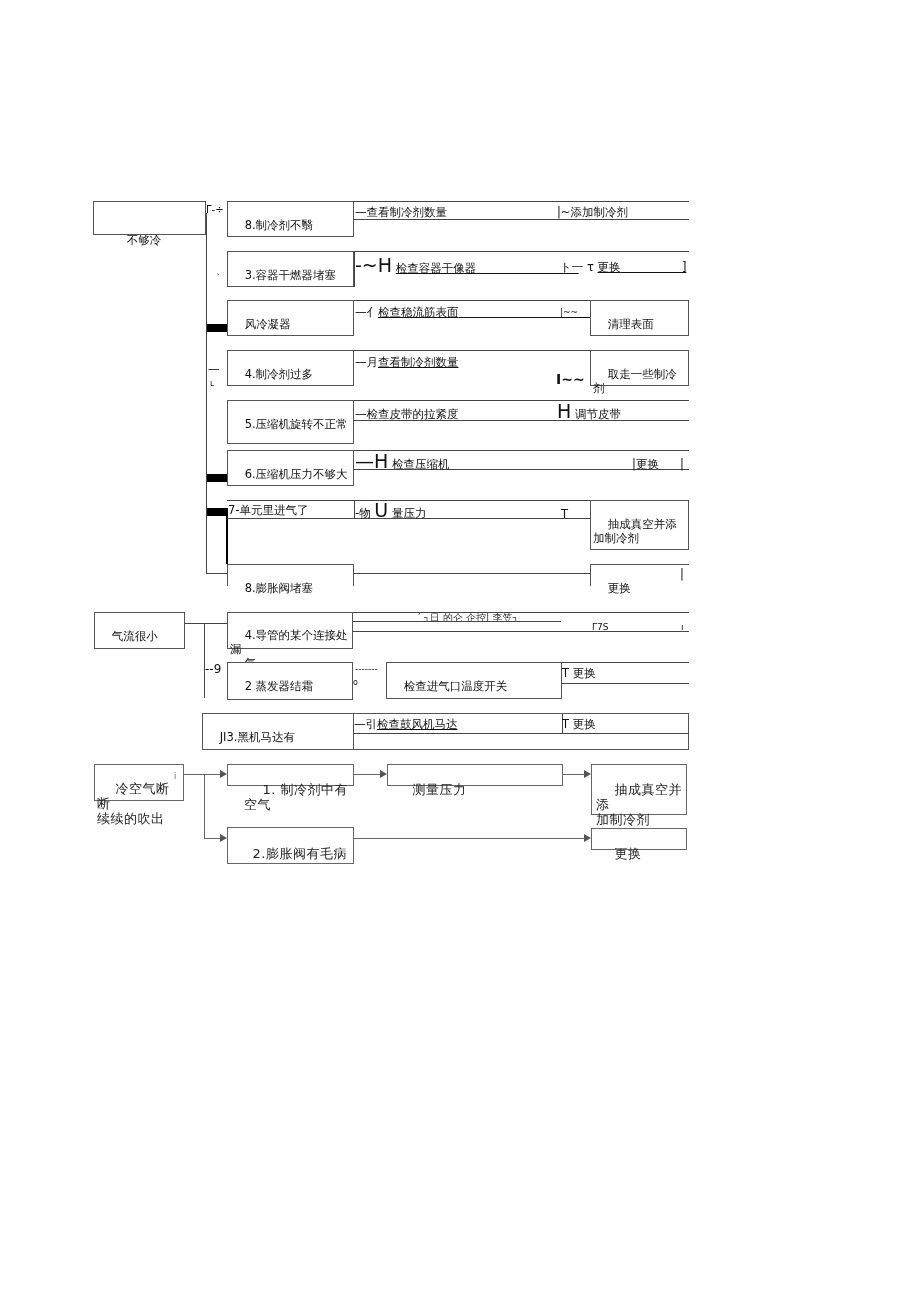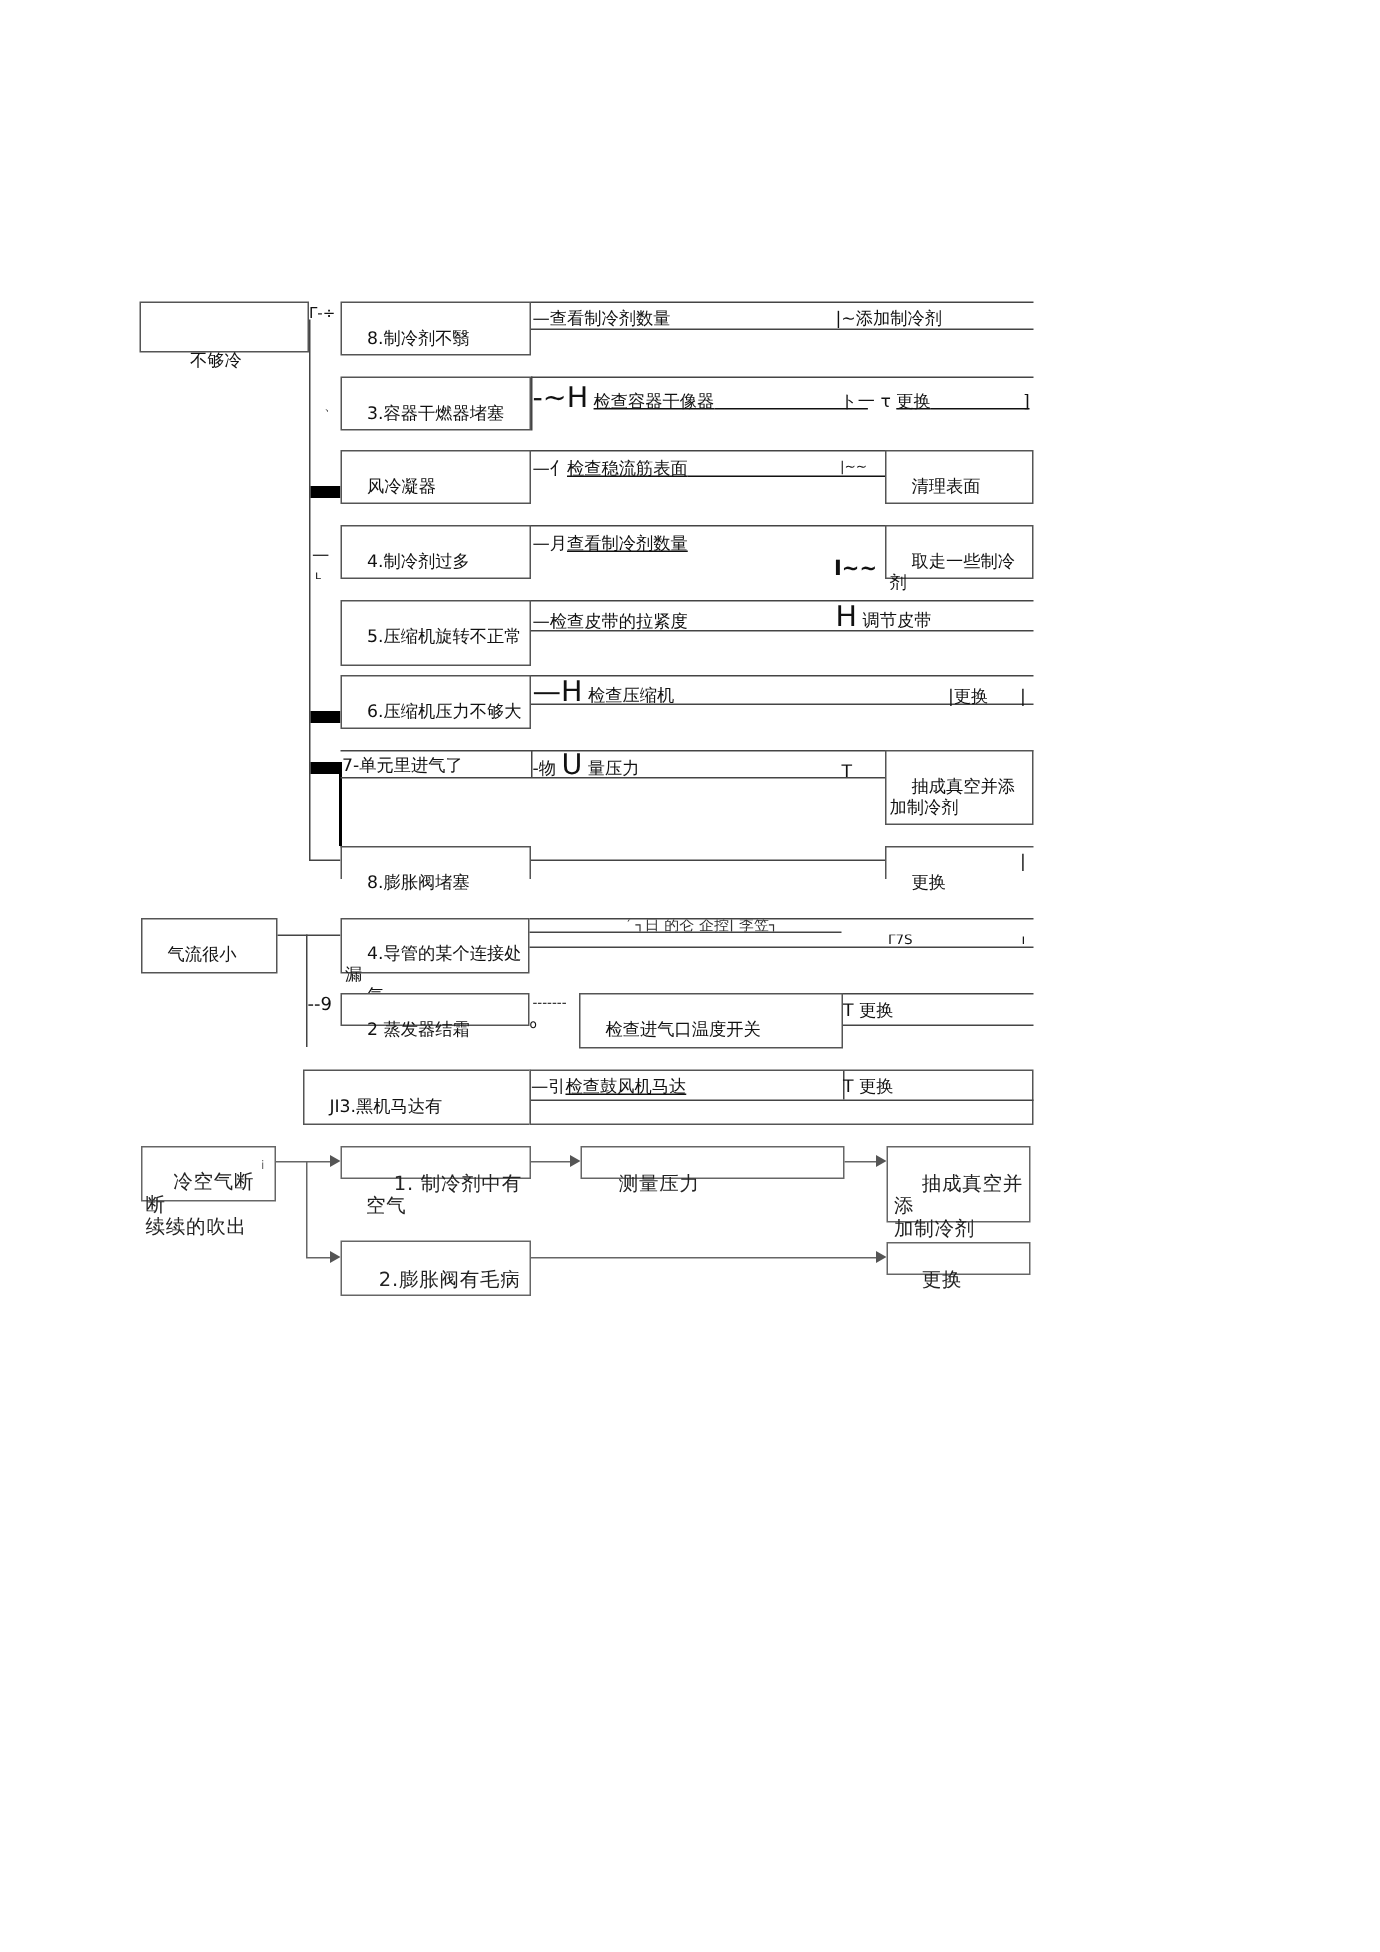--- a/index.html
+++ b/index.html
@@ -124,21 +124,21 @@
     <span>4.导管的某个连接处漏
     气</span>
   </div>
   <div class="hl" style="left:353px;top:612px;width:336px;"></div>
   <div class="hl" style="left:353px;top:621px;width:208px;"></div>
   <div class="hl" style="left:353px;top:631px;width:336px;"></div>
   <span class="txt" style="left:380px;top:613px;font-size:10px;line-height:10px;color:#333;overflow:hidden;height:8px;margin-left:28px;">ゝ′   ┐日  的仑 企控| 李笠┐</span>
   <span class="txt" style="left:592px;top:623px;font-size:9px;line-height:9px;overflow:hidden;height:8px;">Γ7S</span>
   <span class="txt" style="left:681px;top:623px;font-size:9px;line-height:9px;">ı</span>
 
-  <div class="box" style="left:227px;top:662px;width:126px;height:22px;">
+  <div class="box" style="left:227px;top:662px;width:126px;height:38px;">
     <span>2 蒸发器结霜</span>
   </div>
   <span class="txt" style="left:355px;top:662px;font-size:9px;">-------</span>
   <span class="txt" style="left:353px;top:676px;font-size:8px;">o</span>
   <div class="box" style="left:386px;top:662px;width:176px;height:37px;">
     <span>检查进气口温度开关</span>
   </div>
   <div class="hl" style="left:562px;top:662px;width:127px;"></div>
   <div class="hl" style="left:562px;top:683px;width:127px;"></div>
   <span class="txt" style="left:562px;top:666px;"><span>T</span> <span>更换</span></span>

